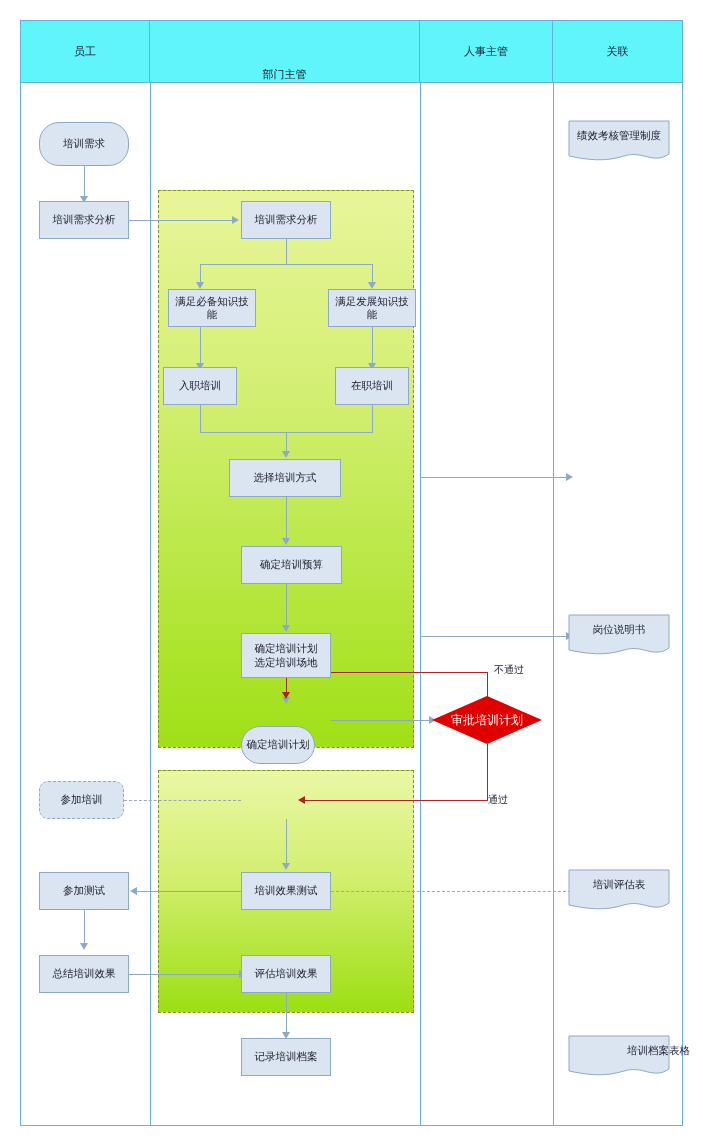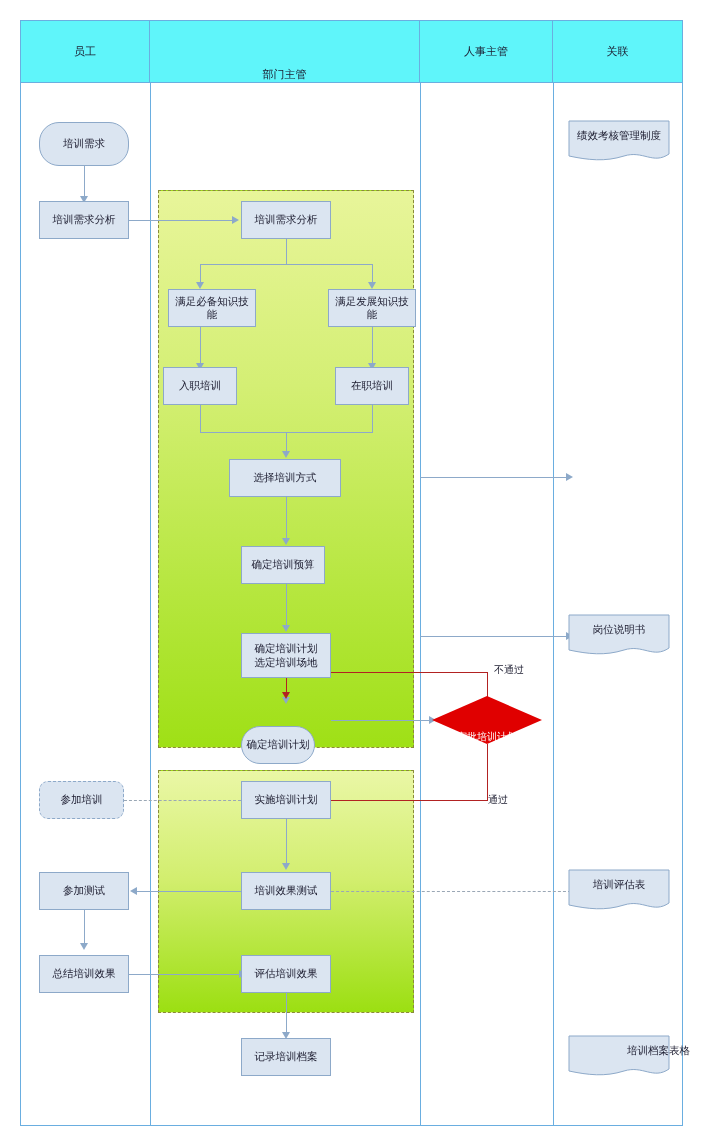--- a/index.html
+++ b/index.html
@@ -23,22 +23,22 @@
         background:linear-gradient(180deg,#eaf7a6 0%,#d2ee6e 45%,#9cdf12 100%);}
 
   .node{position:absolute;box-sizing:border-box;background:#dbe5f1;
         border:1px solid #8da9c9;display:flex;align-items:center;justify-content:center;
         text-align:center;font-size:10.5px;color:#1a1a2e;line-height:1.25;}
   .node.dashed{border:1px dashed #8da9c9;}
   .node.term{border-radius:20px;}
 
   .node span{display:block;padding:0 3px;}
 
-  .diamond{position:absolute;display:flex;align-items:flex-end;justify-content:center;
-           font-size:10px;color:#ffffff;text-align:center;}
+  .diamond{position:absolute;display:flex;align-items:center;justify-content:center;
+           font-size:12px;color:#ffffff;text-align:center;}
   .diamond .dshape{position:absolute;inset:0;background:#E00000;
       clip-path:polygon(50% 0%,100% 50%,50% 100%,0% 50%);}
   .diamond .dtxt{position:relative;z-index:2;}
 
   .doc{position:absolute;font-size:10.5px;color:#1a1a2e;text-align:center;}
   .doc svg{position:absolute;left:0;top:0;}
   .doc .dlabel{position:absolute;left:0;right:0;top:9px;z-index:2;}
 
   .ln{position:absolute;background:#8da9c9;}
   .ln.h{height:1px;}
@@ -180,21 +180,21 @@
   </div>
 
   <div class="node" style="left:335px;top:367px;width:74px;height:38px;">
     <span>在职培训</span>
   </div>
 
   <div class="node" style="left:229px;top:459px;width:112px;height:38px;">
     <span>选择培训方式</span>
   </div>
 
-  <div class="node" style="left:241px;top:546px;width:84px;height:38px;">
+  <div class="node" style="left:241px;top:546px;width:101px;height:38px;">
     <span>确定培训预算</span>
   </div>
 
   <div class="node" style="left:241px;top:633px;width:90px;height:45px;flex-direction:column;">
     <span>确定培训计划</span>
     <span>选定培训场地</span>
   </div>
 
   <div class="node" style="left:241px;top:726px;width:74px;height:38px;border-radius:19px;">
     <span>确定培训计划</span>
@@ -202,23 +202,20 @@
 
   <div class="diamond" style="left:432px;top:696px;width:110px;height:48px;">
     <div class="dshape"></div>
     <div class="dtxt">审批培训计划</div>
   </div>
 
   <div class="node dashed" style="left:39px;top:781px;width:85px;height:38px;border-radius:9px;">
     <span>参加培训</span>
   </div>
 
-  <div class="node" style="left:241px;top:781px;width:90px;height:38px;">
-    <span>实施培训计划</span>
-  </div>
 
   <div class="node" style="left:241px;top:872px;width:90px;height:38px;">
     <span>培训效果测试</span>
   </div>
 
   <div class="node" style="left:39px;top:872px;width:90px;height:38px;">
     <span>参加测试</span>
   </div>
 
   <div class="node" style="left:39px;top:955px;width:90px;height:38px;">

